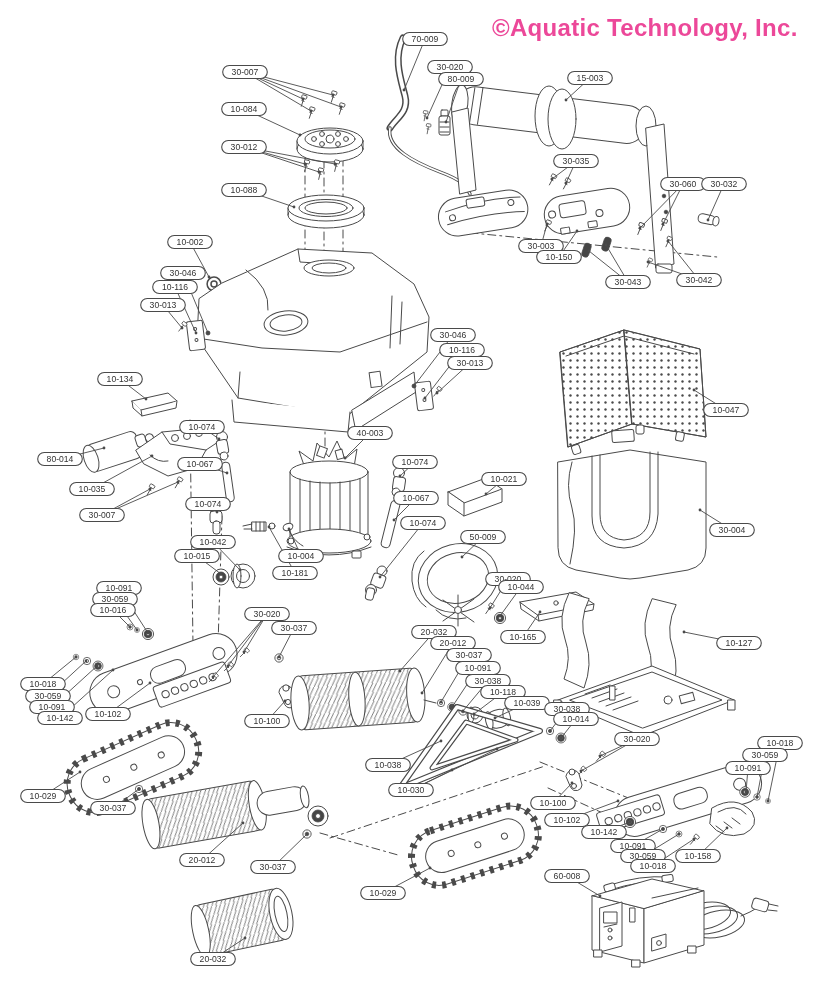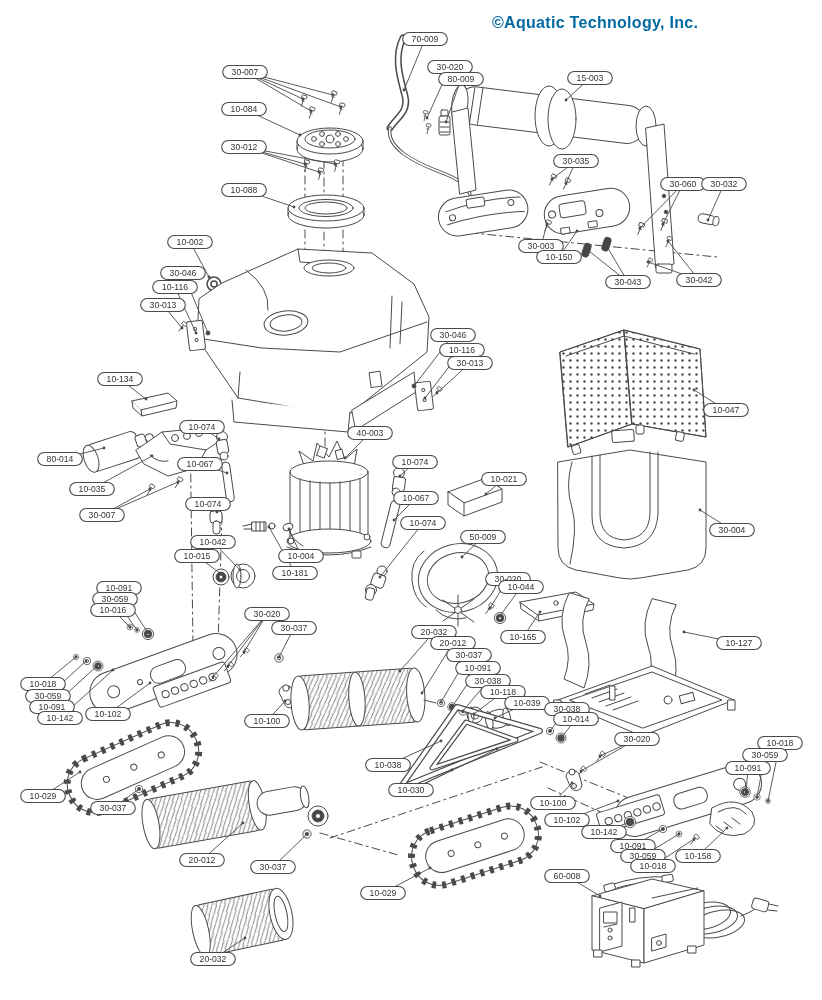--- a/index.html
+++ b/index.html
@@ -1,19 +1,19 @@
 <!DOCTYPE html>
 <html><head>
 <meta charset="utf-8">
 <style>
   html,body{margin:0;padding:0;background:#fff}
   .stage{position:relative;width:822px;height:1000px;background:#fff;overflow:hidden;
          font-family:"Liberation Sans",sans-serif}
-  .title{position:absolute;left:492px;top:14px;font-size:16px;font-weight:700;
-         color:#0369a1;letter-spacing:.3px;white-space:nowrap}
+  .title{position:absolute;left:492px;top:14px;font-size:24px;font-weight:700;
+         color:#ec4899;letter-spacing:.3px;white-space:nowrap}
   .ln{fill:none;stroke:#4a4a4a;stroke-width:1;stroke-linecap:round;stroke-linejoin:round}
   .fw{fill:#ffffff}
   .dk{fill:#454545;stroke:#4a4a4a;stroke-width:.8}
   .dsh{stroke-dasharray:8 4 2 4}
   .leader{stroke:#4a4a4a;stroke-width:.9}
   .leader-dot{fill:#4a4a4a}
   .pill{fill:#fff;stroke:#4a4a4a;stroke-width:1.1}
   .pill-text{font-family:"Liberation Sans",sans-serif;font-size:8.6px;fill:#333}
   .cleat{stroke:#4a4a4a;stroke-width:7;stroke-dasharray:4 6;fill:none}
   .belt6{stroke:#4a4a4a;stroke-width:6;fill:none;stroke-linejoin:round}

